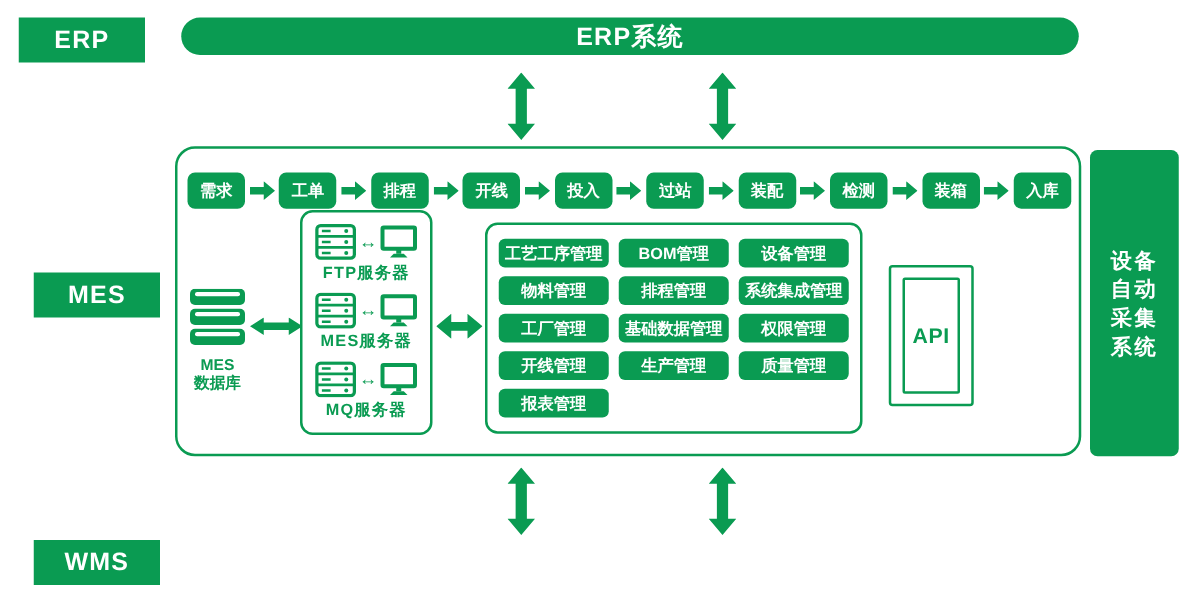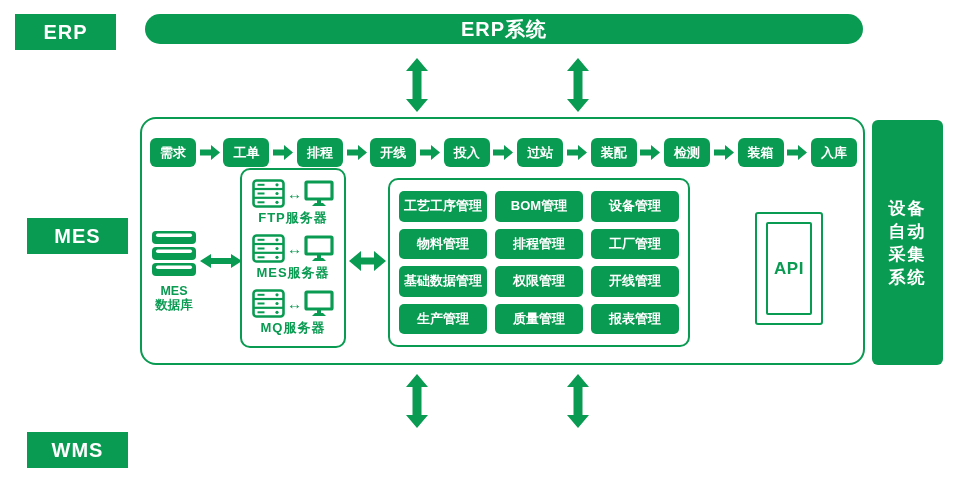--- a/index.html
+++ b/index.html
@@ -66,21 +66,21 @@
   }
   .module-item {
     background:var(--green); border-radius:5px; color:#fff;
     font-size:13px; font-weight:bold; text-align:center;
     display:flex; align-items:center; justify-content:center;
   }
 
   .api-outer {
     left:711px; top:212px; width:68px; height:113px;
     border:2px solid var(--green); border-radius:3px; background:#fff;
-    display:flex; align-items:center; justify-content:center;margin-left:44px;
+    display:flex; align-items:center; justify-content:center;
   }
   .api-inner {
     width:46px; height:93px; border:2px solid var(--green); border-radius:2px;
     display:flex; align-items:center; justify-content:center;
     color:var(--green); font-size:17px; font-weight:bold; letter-spacing:0.5px;
   }
 </style>
 </head>
 <body>
 
@@ -232,20 +232,21 @@
   <svg class="abs" style="left:349px; top:251px;" width="37" height="20" viewBox="0 0 37 20">
       <polygon class="g-fill" points="0,10 12,0 12,6.5 25,6.5 25,0 37,10 25,20 25,13.5 12,13.5 12,20"></polygon>
     </svg>
 
   <div class="abs module-box">
     <div class="module-item">工艺工序管理</div>
     <div class="module-item">BOM管理</div>
     <div class="module-item">设备管理</div>
     <div class="module-item">物料管理</div>
     <div class="module-item">排程管理</div>
+    <div class="module-item">系统集成管理</div>
     <div class="module-item">工厂管理</div>
     <div class="module-item">基础数据管理</div>
     <div class="module-item">权限管理</div>
     <div class="module-item">开线管理</div>
     <div class="module-item">生产管理</div>
     <div class="module-item">质量管理</div>
     <div class="module-item">报表管理</div>
   </div>
 
   <div class="abs api-outer">

